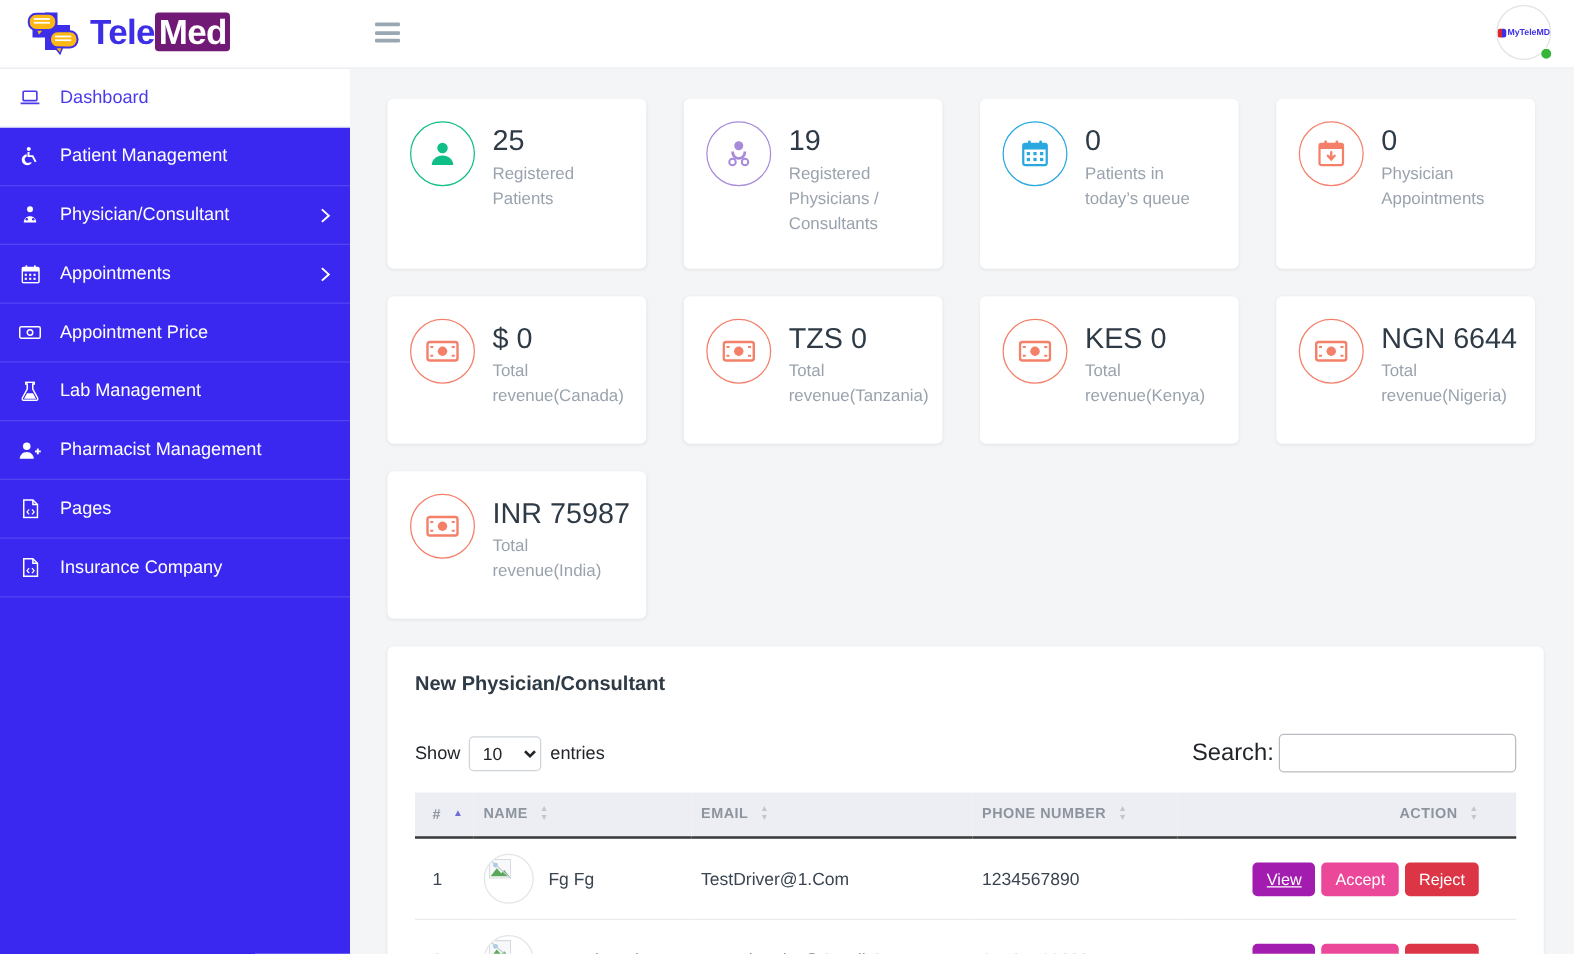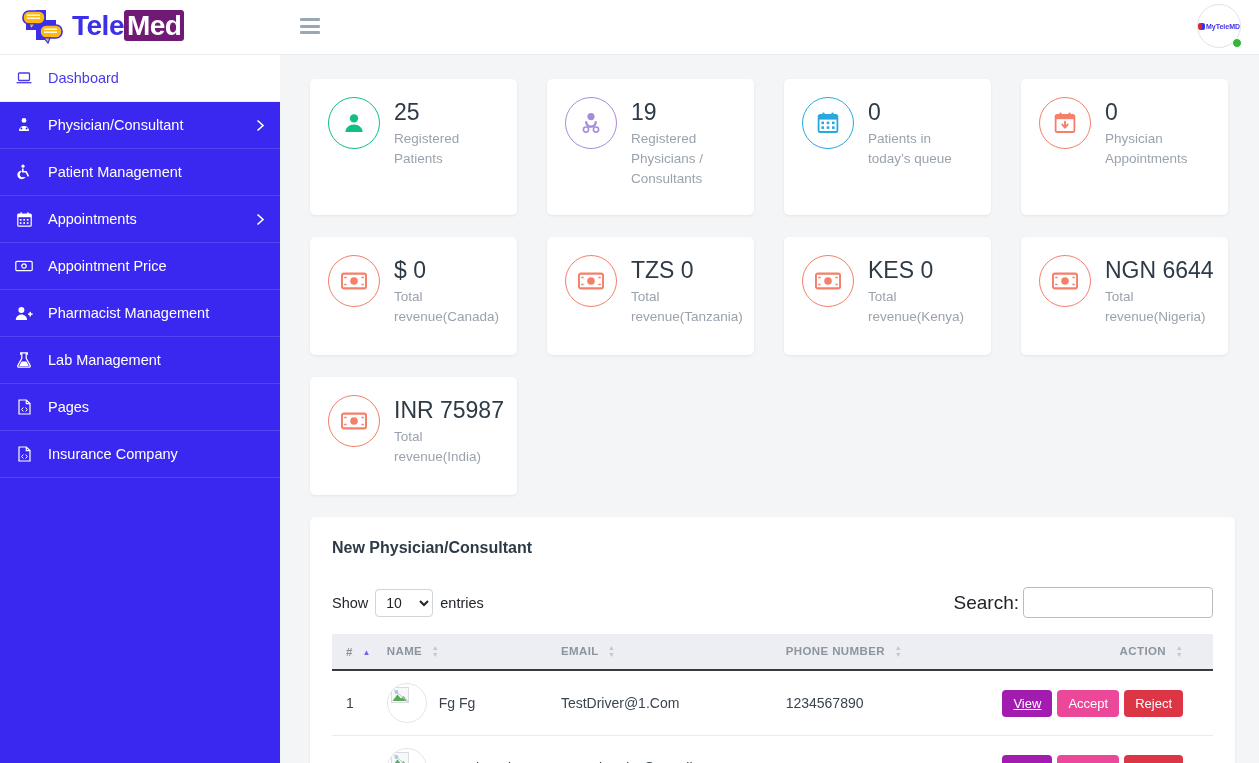--- a/index.html
+++ b/index.html
@@ -269,43 +269,43 @@
         <rect x="2.5" y="2" width="11" height="7.5" rx="0.8"></rect>
           <line x1="0.5" y1="11.7" x2="15.5" y2="11.7"></line>
       </svg>
     </span>
     <span class="nav-label">Dashboard</span>
   </div>
 
   <div class="nav-item">
     <span class="nav-icon">
       <svg width="16" height="16" viewBox="0 0 16 16" fill="currentColor">
+        <circle cx="7" cy="2.2" r="1.6"></circle>
+        <path d="M6 4.6 v4 h3.6 l2.2 4.2 1.4-0.7 -2.6-5 H7.6 V4.6z"></path>
+        <path d="M5.4 6.4a4.4 4.4 0 1 0 4.2 6.6h-1.9a2.7 2.7 0 1 1-2.3-4.9z"></path>
+      </svg>
+    </span>
+    <span class="nav-label">Patient Management</span>
+  </div>
+
+  <div class="nav-item">
+    <span class="nav-icon">
+      <svg width="16" height="16" viewBox="0 0 16 16" fill="currentColor">
         <circle cx="8" cy="3.4" r="2.4"></circle>
         <path d="M3 14c0-3 2.2-5 5-5s5 2 5 5z"></path>
         <circle cx="5.4" cy="11.4" r="1" fill="#3b28f0"></circle>
         <circle cx="10.6" cy="11.4" r="1" fill="#3b28f0"></circle>
       </svg>
     </span>
     <span class="nav-label">Physician/Consultant</span>
     <span class="nav-caret">
       <svg width="9" height="13" viewBox="0 0 9 13" fill="none" stroke="currentColor" stroke-width="1.6">
           <polyline points="1.5,1.5 7,6.5 1.5,11.5"></polyline>
         </svg>
     </span>
-  </div>
-
-  <div class="nav-item">
-    <span class="nav-icon">
-      <svg width="16" height="16" viewBox="0 0 16 16" fill="currentColor">
-        <circle cx="7" cy="2.2" r="1.6"></circle>
-        <path d="M6 4.6 v4 h3.6 l2.2 4.2 1.4-0.7 -2.6-5 H7.6 V4.6z"></path>
-        <path d="M5.4 6.4a4.4 4.4 0 1 0 4.2 6.6h-1.9a2.7 2.7 0 1 1-2.3-4.9z"></path>
-      </svg>
-    </span>
-    <span class="nav-label">Patient Management</span>
   </div>
 
   <div class="nav-item">
     <span class="nav-icon">
       <svg width="15" height="15" viewBox="0 0 15 15" fill="currentColor">
         <rect x="0.8" y="2" width="13.4" height="12.2" rx="1" fill="none" stroke="currentColor" stroke-width="1.2"></rect>
         <rect x="0.8" y="2" width="13.4" height="3.2"></rect>
         <rect x="3.4" y="0.3" width="1.4" height="3"></rect>
           <rect x="10.2" y="0.3" width="1.4" height="3"></rect>
         <rect x="2.8" y="7" width="1.7" height="1.7"></rect>
@@ -329,38 +329,38 @@
       <svg width="18" height="12" viewBox="0 0 18 12" fill="none" stroke="currentColor" stroke-width="1.2">
         <rect x="0.8" y="1.4" width="16.4" height="9.2" rx="1.2"></rect>
         <circle cx="9" cy="6" r="2.2"></circle>
       </svg>
     </span>
     <span class="nav-label">Appointment Price</span>
   </div>
 
   <div class="nav-item">
     <span class="nav-icon">
+      <svg width="14" height="16" viewBox="0 0 14 16" fill="currentColor">
+        <path d="M3.6 0.8h6.8v1.3H9.2v4.2l3.9 7.1c0.5 0.9-0.1 1.8-1 1.8H1.9c-1 0-1.5-0.9-1-1.8l3.9-7.1V2.1H3.6z" fill="none" stroke="currentColor" stroke-width="1.2"></path>
+        <path d="M4.6 9.5h4.8l2.4 4.4H2.2z"></path>
+      </svg>
+    </span>
+    <span class="nav-label">Lab Management</span>
+  </div>
+
+  <div class="nav-item">
+    <span class="nav-icon">
       <svg width="18" height="15" viewBox="0 0 18 15" fill="currentColor">
         <circle cx="6.4" cy="4" r="3"></circle>
         <path d="M0.8 14c0-3.1 2.5-5.4 5.6-5.4S12 10.9 12 14z"></path>
         <rect x="13" y="7.4" width="4.6" height="1.5"></rect>
           <rect x="14.5" y="5.9" width="1.5" height="4.6"></rect>
       </svg>
     </span>
     <span class="nav-label">Pharmacist Management</span>
-  </div>
-
-  <div class="nav-item">
-    <span class="nav-icon">
-      <svg width="14" height="16" viewBox="0 0 14 16" fill="currentColor">
-        <path d="M3.6 0.8h6.8v1.3H9.2v4.2l3.9 7.1c0.5 0.9-0.1 1.8-1 1.8H1.9c-1 0-1.5-0.9-1-1.8l3.9-7.1V2.1H3.6z" fill="none" stroke="currentColor" stroke-width="1.2"></path>
-        <path d="M4.6 9.5h4.8l2.4 4.4H2.2z"></path>
-      </svg>
-    </span>
-    <span class="nav-label">Lab Management</span>
   </div>
 
   <div class="nav-item">
     <span class="nav-icon">
       <svg width="13" height="16" viewBox="0 0 13 16" fill="none" stroke="currentColor" stroke-width="1.2">
         <path d="M1 1h7.3L12 4.6V15H1z"></path>
           <path d="M8.3 1v3.6H12"></path>
         <polyline points="5.3,8.5 3.6,10.5 5.3,12.5" stroke-width="1"></polyline>
         <polyline points="7.6,8.5 9.3,10.5 7.6,12.5" stroke-width="1"></polyline>
       </svg>

